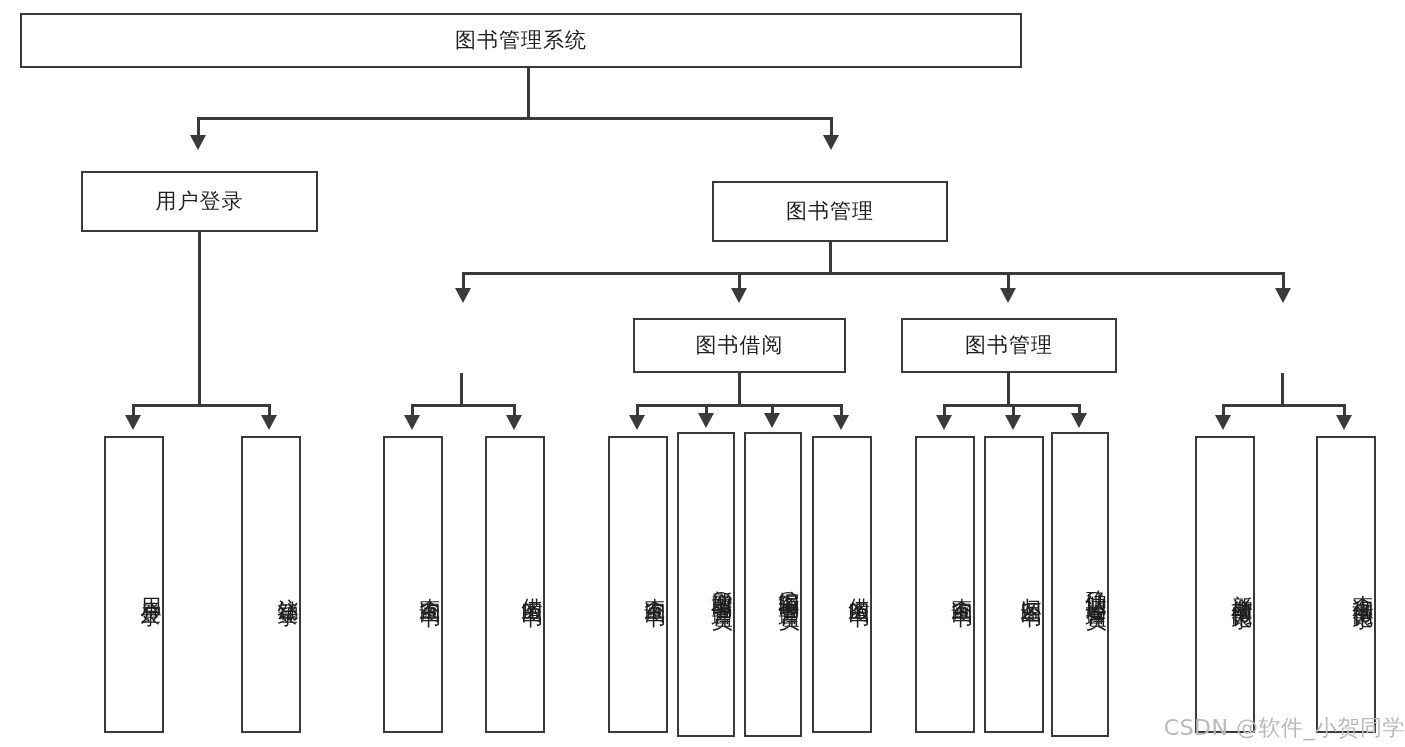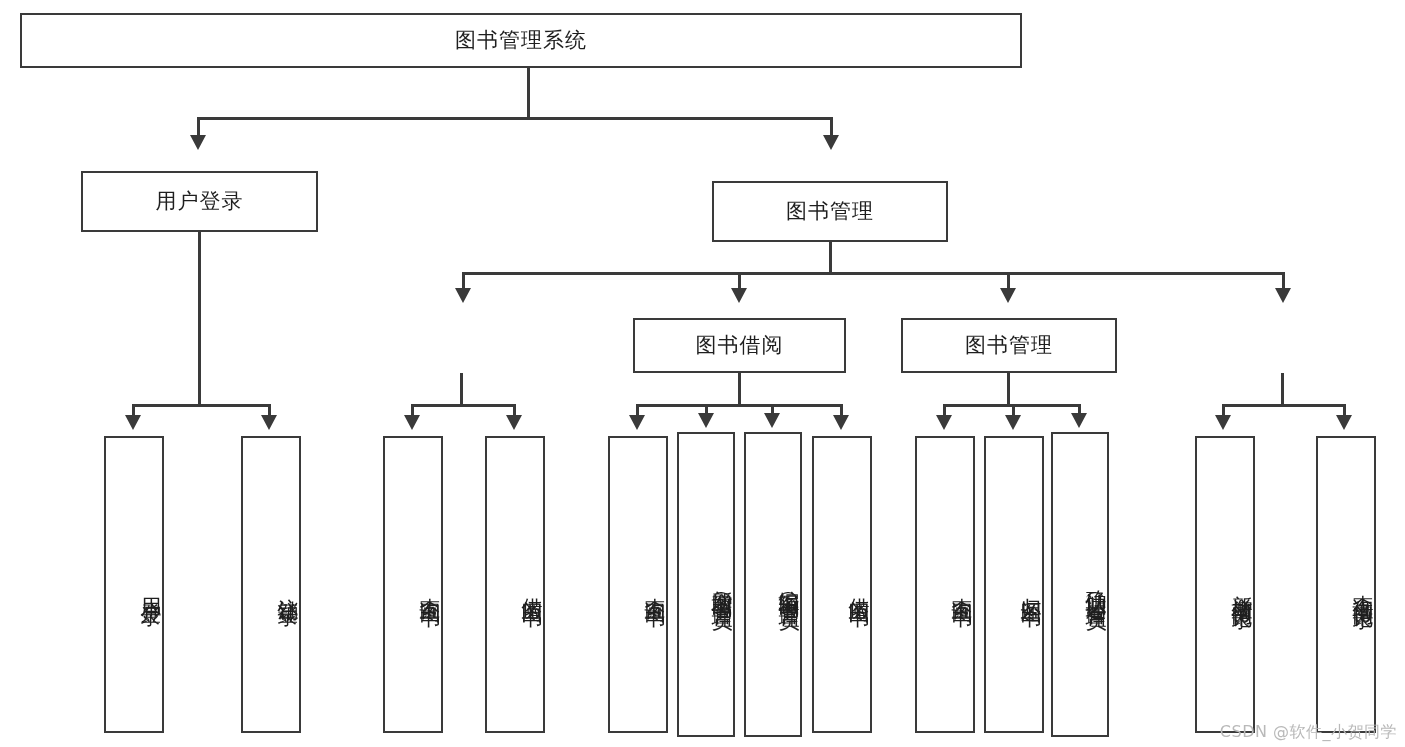--- a/index.html
+++ b/index.html
@@ -45,22 +45,22 @@
     position:absolute;
     width:0;height:0;
     border-left:8px solid transparent;
     border-right:8px solid transparent;
     border-top:15px solid #3a3a3a;
     z-index:2;
   }
 
   #watermark{
     position:absolute;
-    right:8px;bottom:4px;
-    font-size:16px;
+    right:0;bottom:4px;
+    font-size:22px;
     color:#b9b9b9;
     letter-spacing:0.5px;
     z-index:5;
     white-space:nowrap;
     pointer-events:none;
   }
 </style>
 </head>
 <body>
 

